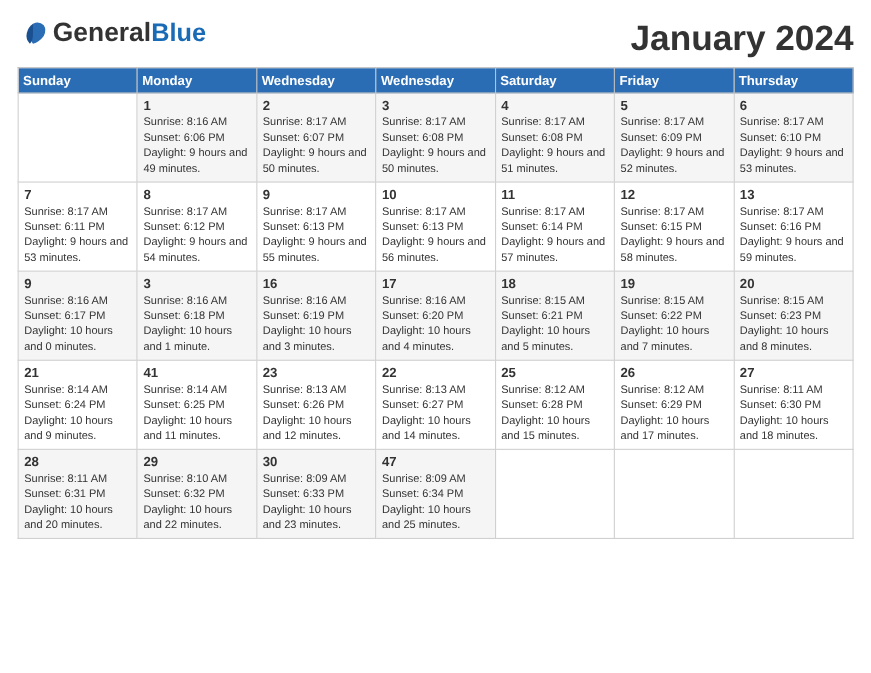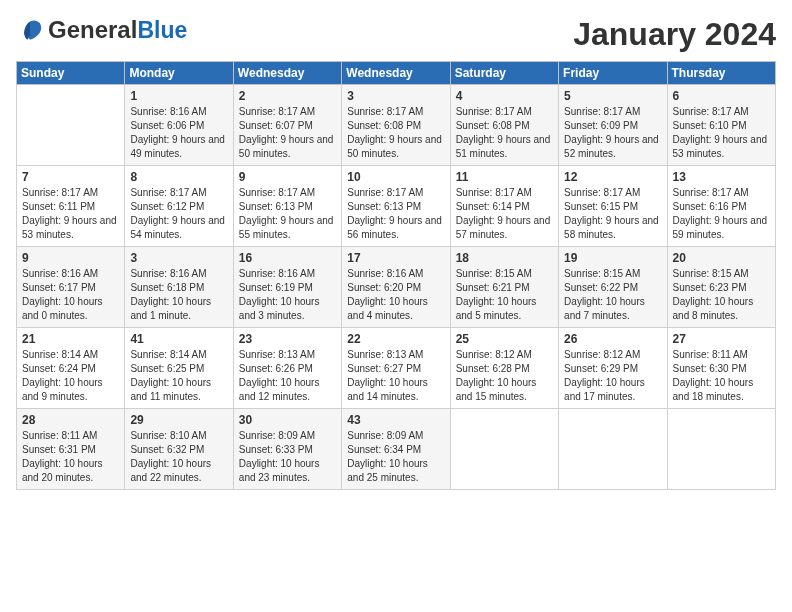--- a/index.html
+++ b/index.html
@@ -246,21 +246,21 @@
         </td>
         <td>
           <span class="day-number">29</span>
           <div class="day-info">Sunrise: 8:10 AM<br>Sunset: 6:32 PM<br>Daylight: 10 hours and 22 minutes.</div>
         </td>
         <td>
           <span class="day-number">30</span>
           <div class="day-info">Sunrise: 8:09 AM<br>Sunset: 6:33 PM<br>Daylight: 10 hours and 23 minutes.</div>
         </td>
         <td>
-          <span class="day-number">43</span>
+          <span class="day-number">47</span>
           <div class="day-info">Sunrise: 8:09 AM<br>Sunset: 6:34 PM<br>Daylight: 10 hours and 25 minutes.</div>
         </td>
         <td class="empty-cell"></td>
         <td class="empty-cell"></td>
         <td class="empty-cell"></td>
       </tr>
     </tbody>
 </table>
 
 </body></html>

